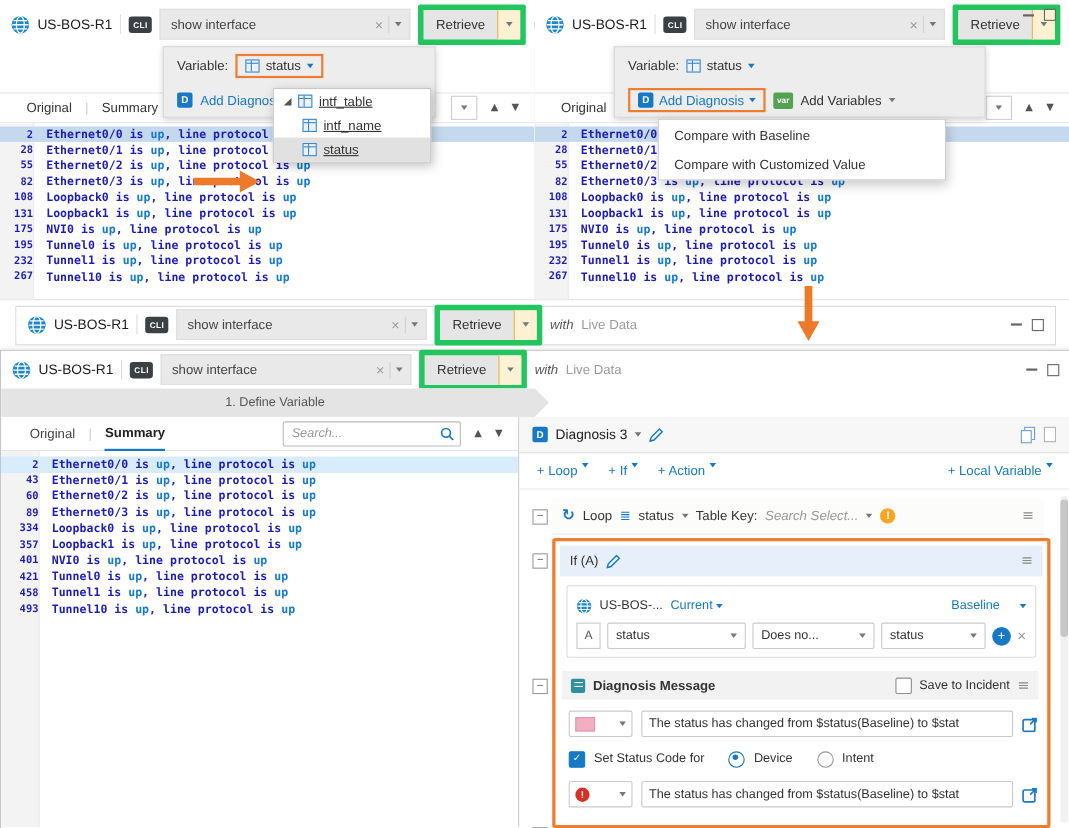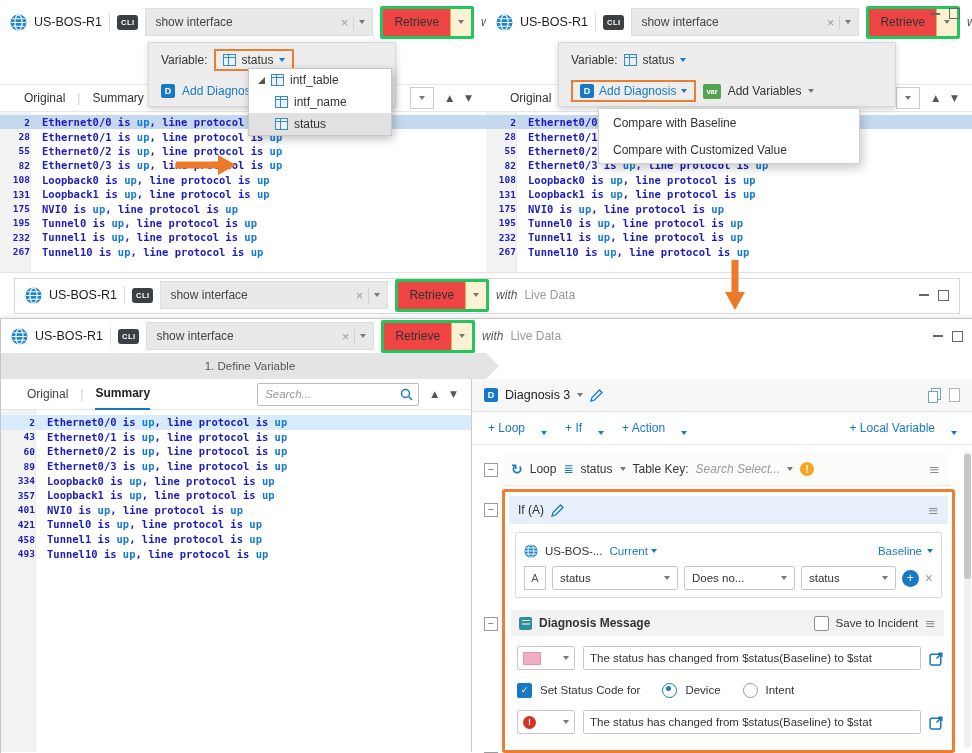--- a/index.html
+++ b/index.html
@@ -13,21 +13,21 @@
   .globe.sm{width:14px;height:14px}
   .devname{font-size:12.5px;color:#1d1d1d;white-space:nowrap}
   .vsep{width:1px;height:18px;background:#ddd;flex:none}
   .clib{background:#3b4045;color:#fff;font-size:7.5px;font-weight:700;padding:3px 4px;border-radius:3px;flex:none;letter-spacing:.4px}
   .cmd{background:#e9e9e9;border:1px solid #dedede;height:26px;flex:none;width:212px;padding:0 7px;gap:5px}
   .cmd input{border:0;background:transparent;flex:1;min-width:0;font:12px "Liberation Sans",sans-serif;color:#444;outline:none}
   .icx{color:#9a9a9a;font-size:13px;line-height:1;flex:none}
   .cv{width:0;height:0;border-left:3.5px solid transparent;border-right:3.5px solid transparent;border-top:4px solid #777;flex:none}
   .cv.blue{border-top-color:#1779c5}
   .minidiv{width:1px;height:15px;background:#d2d2d2;flex:none}
-  .retr{height:27px;border:3px solid #22c55e;border-radius:2px;background:#ef4444;flex:none;overflow:hidden}
+  .retr{height:27px;border:5px solid #22c55e;border-radius:2px;background:#e5e5e5;flex:none;overflow:hidden}
   .rmain{padding:0 11px;font-size:12px;color:#333;height:100%;display:flex;align-items:center}
   .rdrop{width:20px;height:100%;border-left:1px solid #e9b251;background:#fcf1d3;display:flex;align-items:center;justify-content:center}
   .withl{font-style:italic;color:#555;white-space:nowrap}
   .lived{color:#9b9b9b;white-space:nowrap}
   .winctl{gap:9px;flex:none}
   .winctl.abs{position:absolute;right:12px;top:8px;z-index:15}
   .ic-min{width:10px;height:2px;background:#666;display:inline-block}
   .ic-max{width:9px;height:9px;border:1.4px solid #666;display:inline-block}
   
   #tl{position:absolute;left:0;top:0;width:486px;height:272px;border-right:1px solid #e3e3e3;border-bottom:1px solid #e3e3e3;background:#fff;overflow:hidden}
@@ -95,21 +95,21 @@
   .lcode .crow{height:14.6px}
   
   .rpane{flex:1;display:flex;flex-direction:column;position:relative}
   .rp-hdr{height:32px;background:#f7f7f7;border-bottom:1px solid #e2e2e2;padding:0 12px;gap:7px}
   .rp-title{font-size:12.5px;color:#222;white-space:nowrap}
   .ic-copy,.ic-page{position:relative;width:13px;height:15px;display:inline-block;flex:none}
   .ic-copy::before{content:"";position:absolute;right:0;top:0;width:8px;height:10px;border:1.3px solid #6f9fd8;background:#fff}
   .ic-copy::after{content:"";position:absolute;left:0;bottom:0;width:8px;height:10px;border:1.3px solid #6f9fd8;background:#fff}
   .ic-page::before{content:"";position:absolute;left:1px;top:0;width:9px;height:12px;border:1.3px solid #b5b5b5;background:#fff}
   .rp-tools{height:32px;border-bottom:1px solid #ececec;padding:0 16px;gap:18px}
-  .tool{color:#1779c5;font-size:12px;white-space:nowrap;gap:16px;display:flex;align-items:flex-end}
+  .tool{color:#1779c5;font-size:12px;white-space:nowrap;gap:4px;display:flex;align-items:flex-start}
   .rp-body{flex:1;position:relative}
   .collapse{position:absolute;left:12px;width:12px;height:12px;border:1px solid #9a9a9a;background:#fff;color:#555;font-size:10px;line-height:10px;display:flex;align-items:center;justify-content:center;z-index:6}
   .loop-row{position:absolute;left:30px;right:24px;top:8px;height:32px;background:#fcfcfa;border-bottom:1px solid #e8e8e8;padding:0 9px;gap:7px}
   .loopic{color:#1779c5;font-family:"DejaVu Sans",sans-serif;font-size:14px;font-weight:700;flex:none}
   .listic{color:#1779c5;font-family:"DejaVu Sans",sans-serif;font-size:12px;flex:none}
   .dtext{font-size:12px;color:#333;white-space:nowrap}
   .itgrey{font-style:italic;color:#999;font-size:12px;white-space:nowrap}
   .warnic{width:14px;height:14px;border-radius:50%;background:#f5a623;color:#fff;font-size:10px;font-weight:700;display:flex;align-items:center;justify-content:center;flex:none}
   .menuic{color:#888;font-family:"DejaVu Sans",sans-serif;font-size:13px;flex:none}
   .orange-box{position:absolute;left:30px;right:18px;top:44px;height:258px;border:3px solid #ed7d31;border-radius:3px;background:#fff;z-index:4}
@@ -245,21 +245,21 @@
           </span>
         </span>
       </div>
       <div class="vrow h2 r">
         <span class="dic">D</span>
         <span class="bluelbl">Add Diagnosis</span>
         <span class="cv blue"></span>
       </div>
     </div>
 
-    <div class="ddlist" style="left:248px;top:68px;width:142px;">
+    <div class="ddlist" style="left:248px;top:80px;width:142px;text-decoration:underline;">
       <div class="dditem r">
         <span class="exp"></span>
         <span class="tblic"></span>
         <span>intf_table</span>
       </div>
       <div class="dditem child r">
         <span class="tblic"></span>
         <span>intf_name</span>
       </div>
       <div class="dditem child selected r">
@@ -603,21 +603,21 @@
                       <circle cx="8" cy="8" r="7.5" fill="#1e88cf"></circle>
                       <ellipse cx="8" cy="8" rx="3.4" ry="7.2" fill="none" stroke="#fff" stroke-width="1.1"></ellipse>
                       <path d="M1 8h14M2.2 4.5h11.6M2.2 11.5h11.6" stroke="#fff" stroke-width="1.1" fill="none"></path>
                     </svg></span>
                 <span class="small">US-BOS-...</span>
                 <span class="r" style="gap:3px">
                   <span class="bluelink">Current</span>
                   <span class="cv blue"></span>
                 </span>
                 <span class="sp"></span>
-                <span class="r" style="gap:5px">
+                <span class="r" style="gap:18px">
                   <span class="bluelink">Baseline</span>
                   <span class="cv blue"></span>
                 </span>
               </div>
               <div class="cond-row r">
                 <span class="abox">A</span>
                 <span class="fsel w110">
                   <span>status</span>
                     <span class="sp"></span>
                     <span class="cv"></span>

